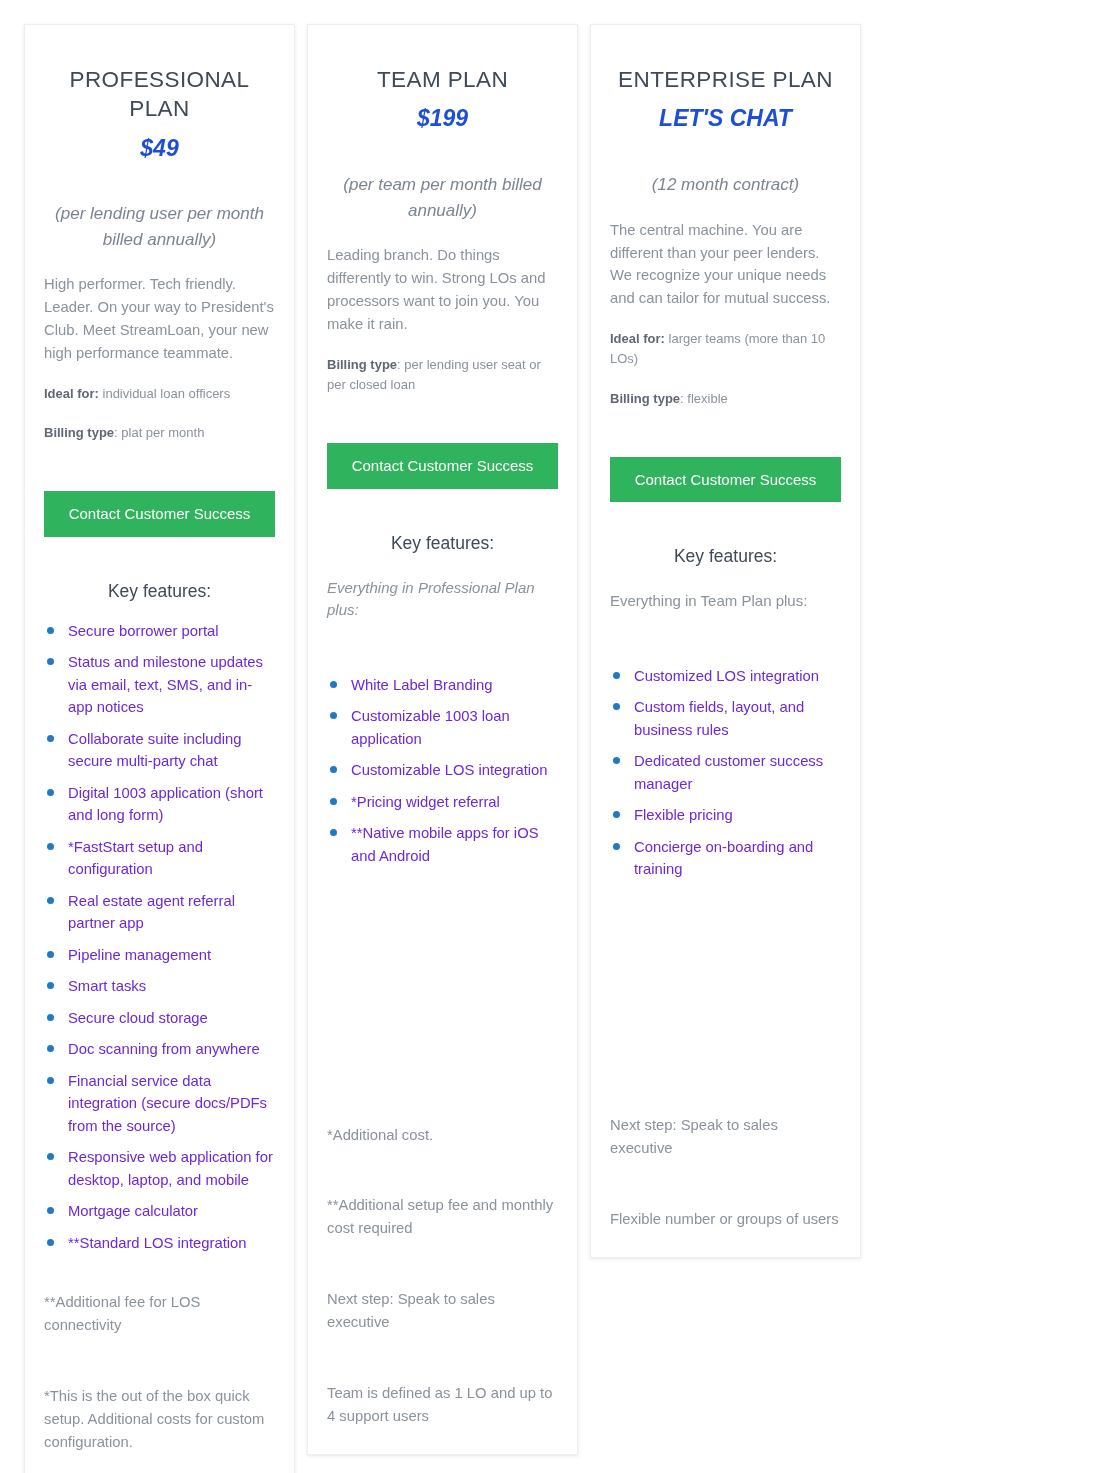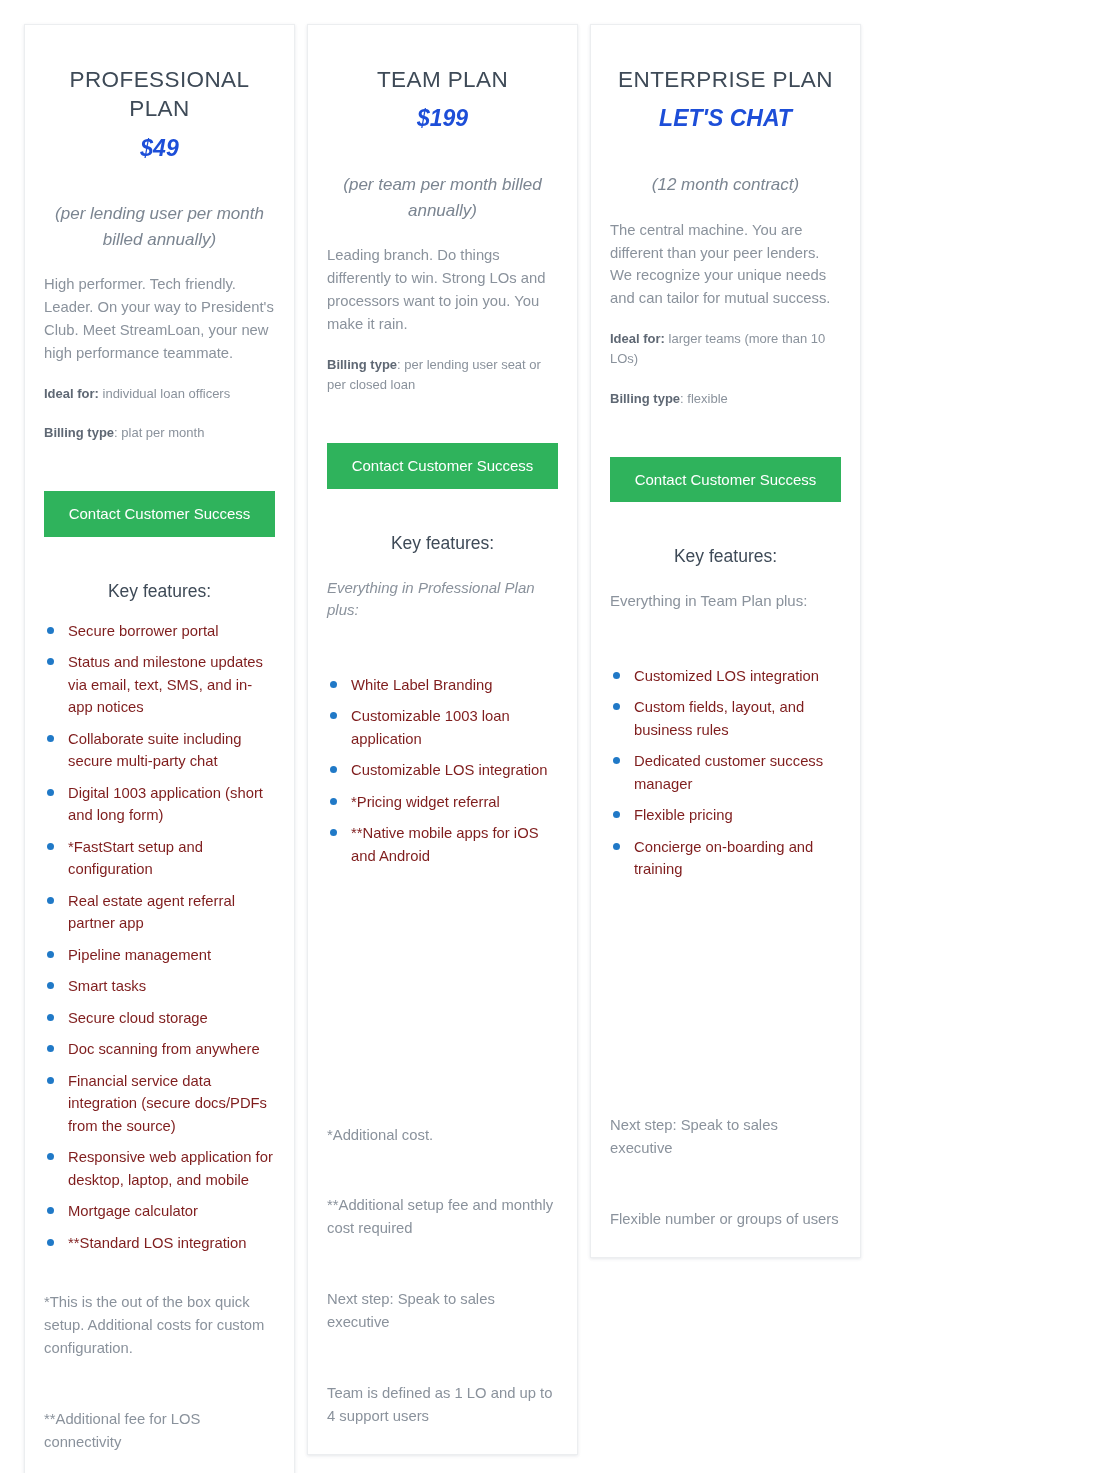--- a/index.html
+++ b/index.html
@@ -108,21 +108,21 @@
   .features-list {
     list-style: none;
     margin: 18px 0 0 0;
     padding: 0;
   }
   .features-list.spaced { margin-top: 52px; }
   .features-list li {
     position: relative;
     padding-left: 24px;
     font-size: 14.8px;
-    color: #7f1d1d;
+    color: #6d28d9;
     line-height: 1.52;
     margin-bottom: 9px;
   }
   .bullet-dot {
     position: absolute;
     left: 3px;
     top: 7px;
     width: 7px;
     height: 7px;
     border-radius: 50%;
@@ -167,22 +167,22 @@
       <li><span class="bullet-dot"></span><span>Smart tasks</span></li>
       <li><span class="bullet-dot"></span><span>Secure cloud storage</span></li>
       <li><span class="bullet-dot"></span><span>Doc scanning from anywhere</span></li>
       <li><span class="bullet-dot"></span><span>Financial service data integration (secure docs/PDFs from the source)</span></li>
       <li><span class="bullet-dot"></span><span>Responsive web application for desktop, laptop, and mobile</span></li>
       <li><span class="bullet-dot"></span><span>Mortgage calculator</span></li>
       <li><span class="bullet-dot"></span><span>**Standard LOS integration</span></li>
     </ul>
     <div class="spacer"></div>
     <div class="footnotes">
+      <p class="footnote">**Additional fee for LOS connectivity</p>
       <p class="footnote">*This is the out of the box quick setup. Additional costs for custom configuration.</p>
-      <p class="footnote">**Additional fee for LOS connectivity</p>
       <p class="footnote">Next step: Speak to sales executive</p>
       <p class="footnote">Individual loan officer is a single, named step</p>
     </div>
   </div>
 
   <div class="plan-card col2">
     <h2 class="plan-title">TEAM PLAN</h2>
     <div class="plan-price">$199</div>
     <div class="plan-terms">(per team per month billed annually)</div>
     <p class="plan-desc">Leading branch. Do things differently to win. Strong LOs and processors want to join you. You make it rain.</p>

